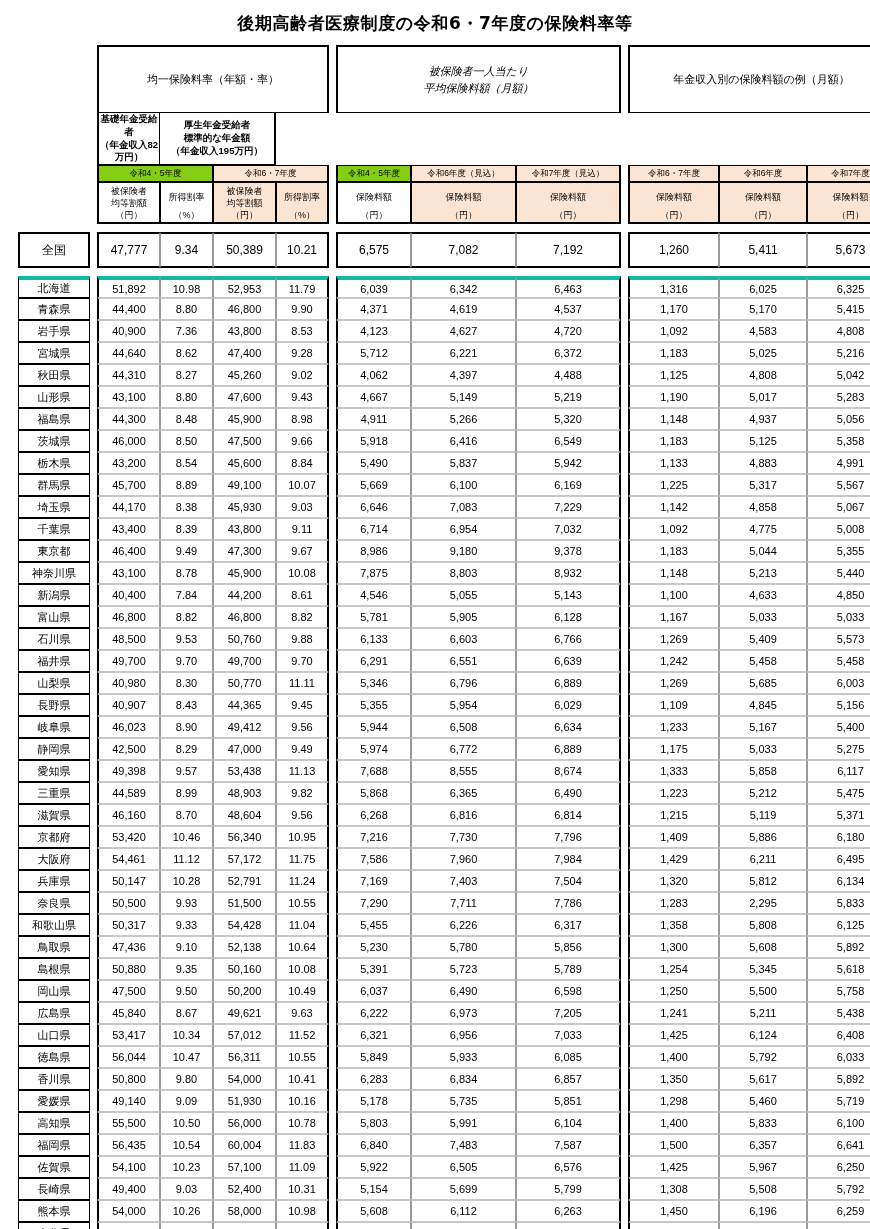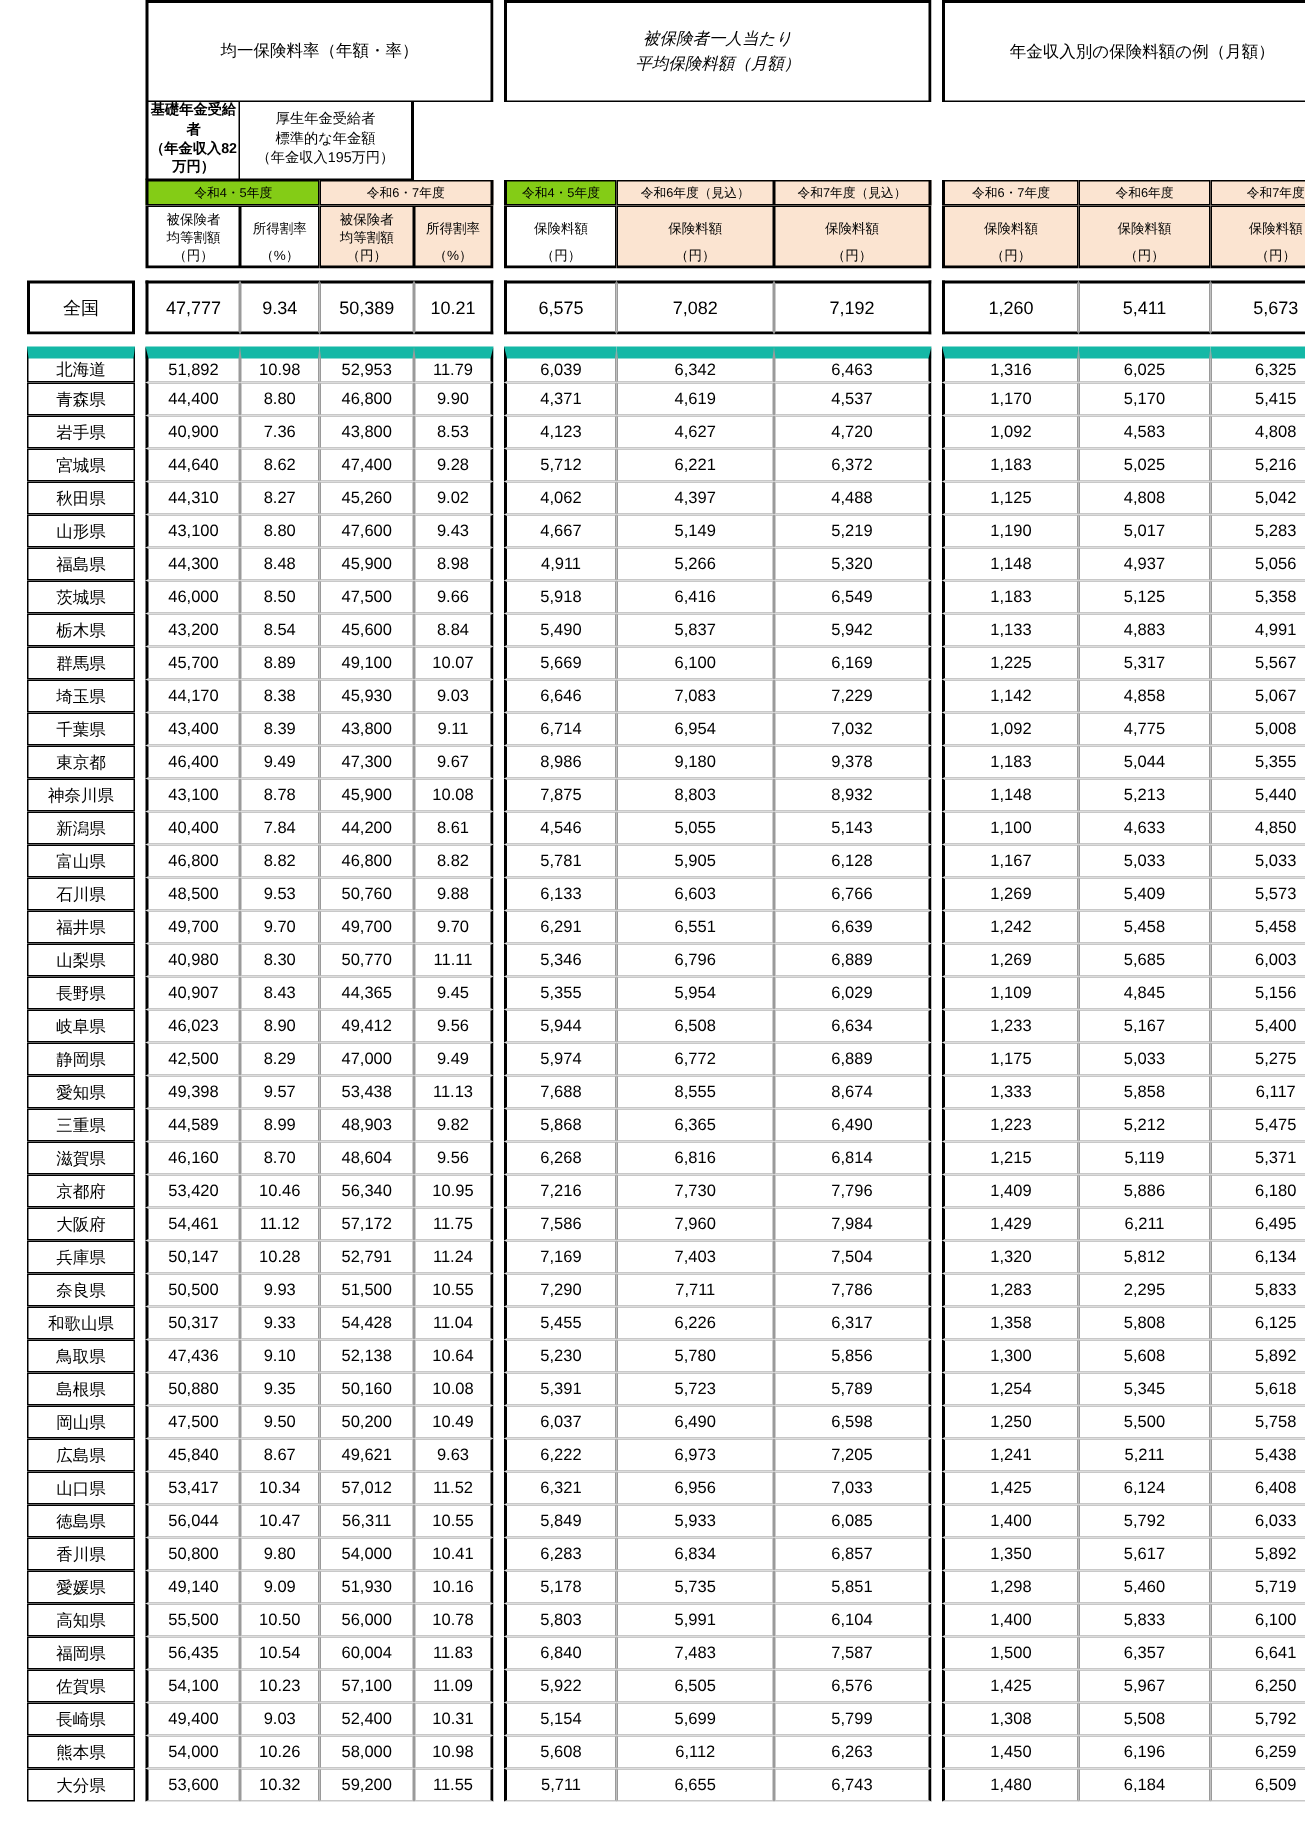--- a/index.html
+++ b/index.html
@@ -130,27 +130,28 @@
     border-bottom: 2px solid #000;
     height: 36px;
     font-size: 12px;
   }
   .total-row td.pref-name { border: 2px solid #000; font-weight: normal; }
   .total-row td.gap-col { border: none; }
 
   .spacer-row td { height: 8px; border: none; background: #fff; }
 
   
-  .body-first td:not(.gap-col) { border-top: 8px solid #14b8a6; }
+  .body-first td:not(.gap-col) { border-top: 4px solid #14b8a6; }
 </style>
 </head>
 <body>
 
 <div>
 
+  <div class="page-title">後期高齢者医療制度の令和6・7年度の保険料率等</div>
 
   <div class="table-wrap">
     <table class="main">
       <colgroup>
         <col style="width:72px">
         <col style="width:7px">
         <col style="width:63px">
           <col style="width:53px">
           <col style="width:63px">
           <col style="width:53px">
@@ -185,21 +186,21 @@
           <td class="grp-head-sub" colspan="3">
             <span>年金収入別の保険料額の例（月額）</span>
           </td>
         </tr>
 
         <tr>
           <td class="grp-head-sub2" style="border-top:none;border-right:1px solid #000;">
             <span style="white-space:pre-line;font-weight:bold;">基礎年金受給者
 （年金収入82万円）</span>
           </td>
-          <td class="grp-head-sub2" colspan="2" style="border-top:none;border-left:none;">
+          <td class="grp-head-sub2" colspan="2" style="border-top:none;border-left:none;font-weight:bold;">
             <span style="white-space:pre-line;">厚生年金受給者
 標準的な年金額
 （年金収入195万円）</span>
           </td>
         </tr>
 
         <tr>
           <td class="subhead-yr lbord2" colspan="2">令和4・5年度</td>
           <td class="subhead-yr tintbg rbord2" colspan="2">令和6・7年度</td>
 

